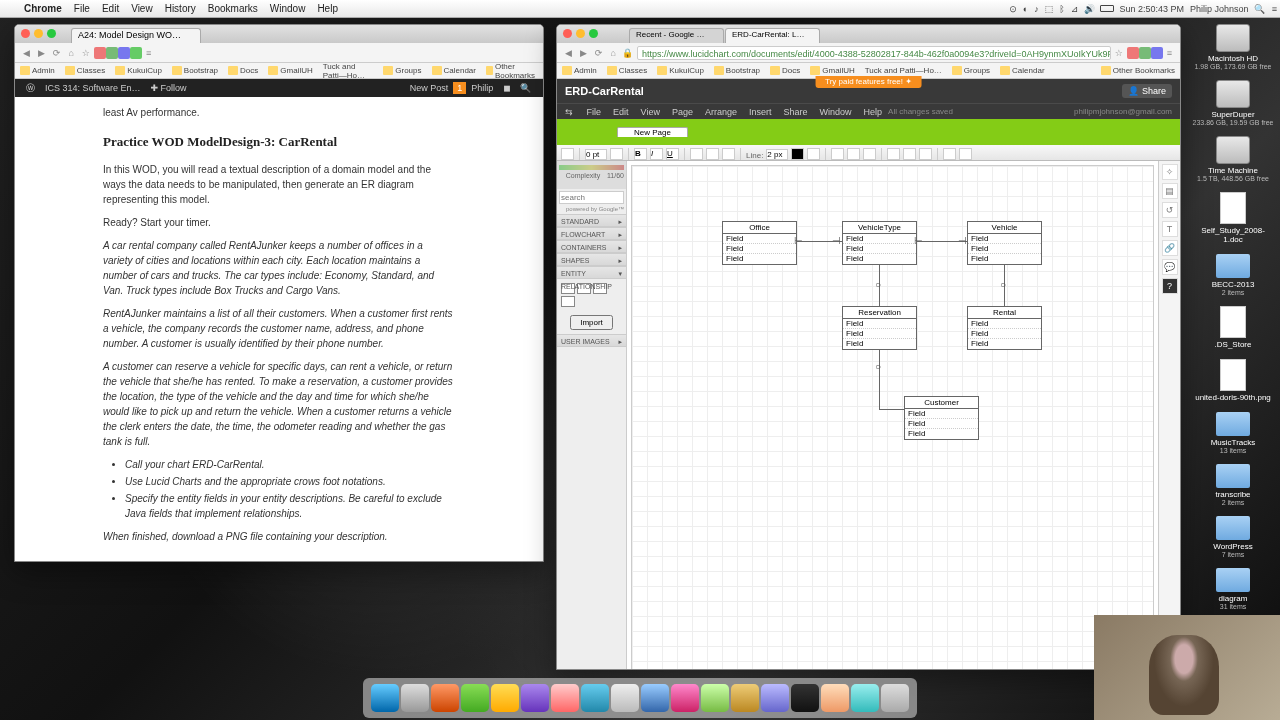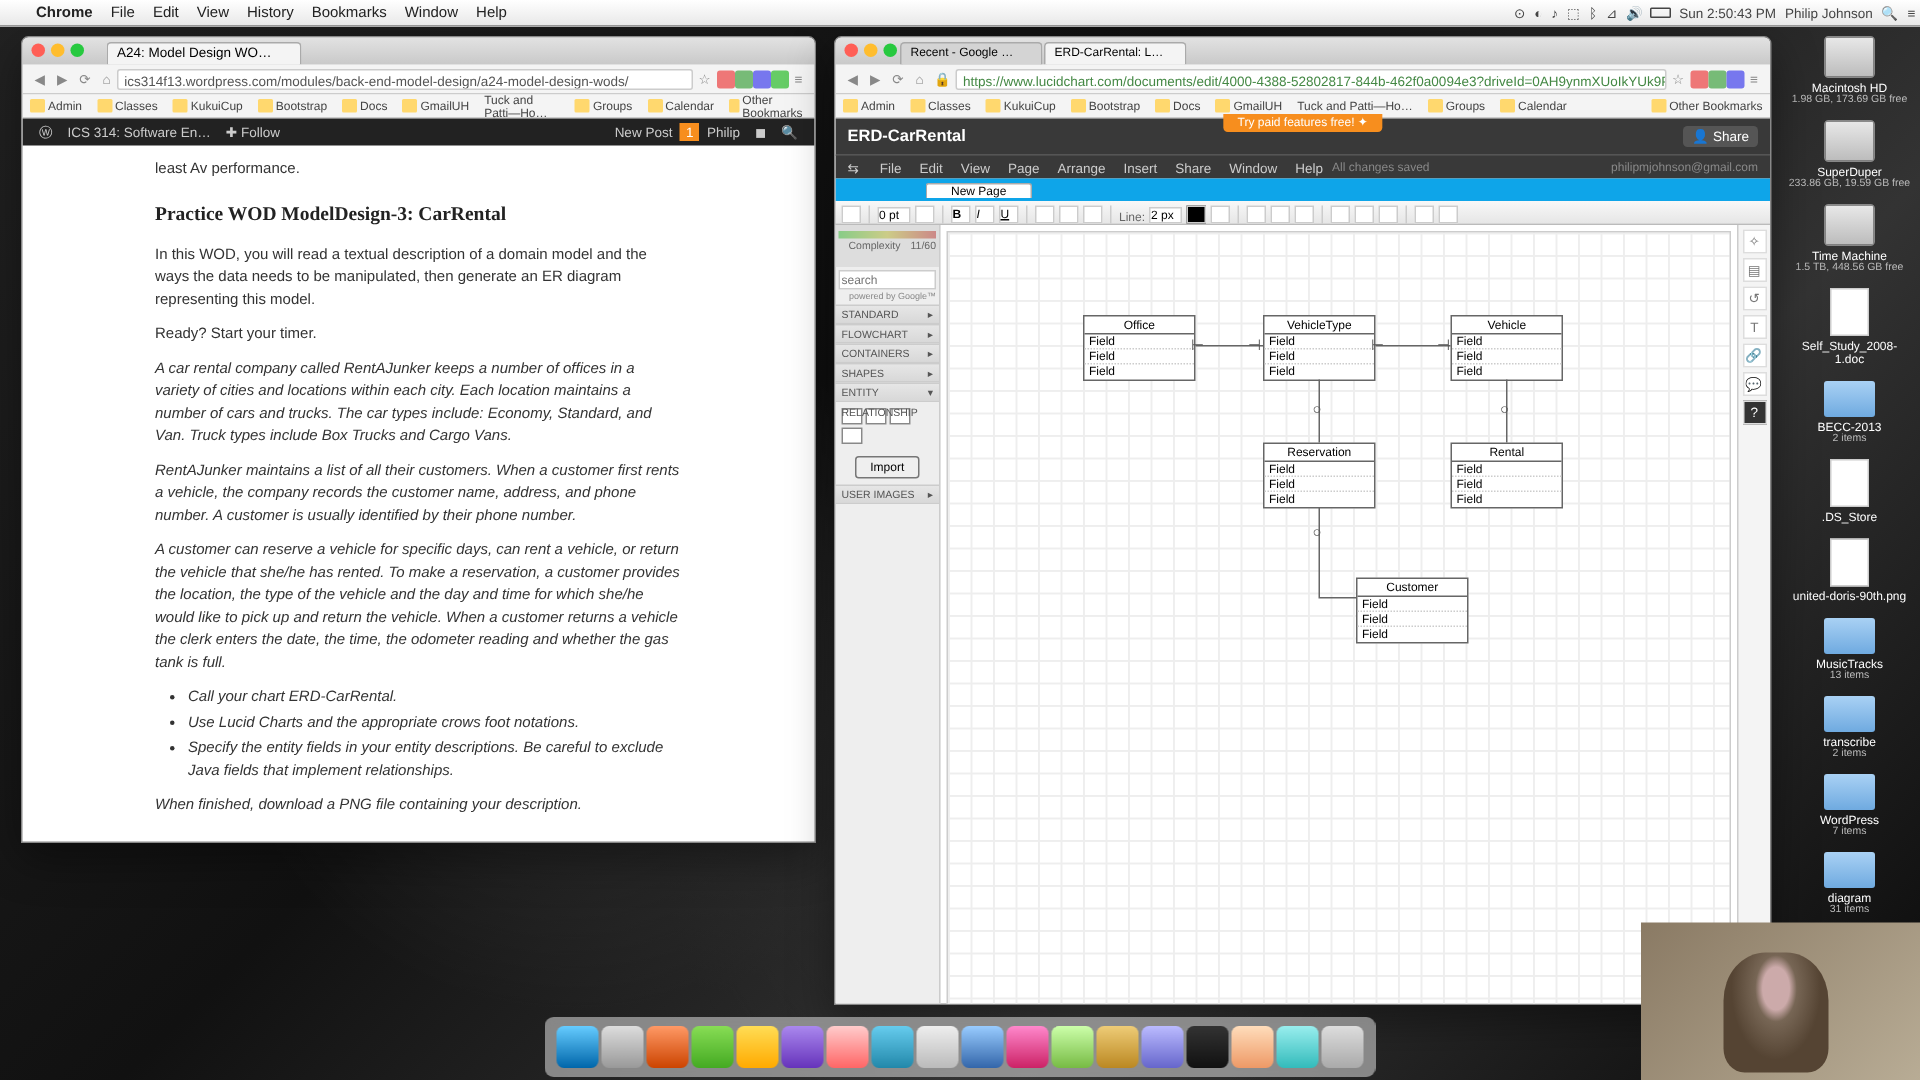--- a/index.html
+++ b/index.html
@@ -43,37 +43,37 @@
 .wpbar .sp{flex:1;}
 .content-l{height:466px;overflow:auto;padding:0 88px 12px;font-size:10px;color:#333;line-height:1.5;}
 .content-l h2{font-family:Georgia,serif;font-weight:bold;font-size:13px;margin:12px 0 10px;color:#222;}
 .content-l p{margin:8px 0;}
 .content-l em{font-style:italic;}
 .content-l ul{margin:6px 0 6px 22px;font-style:italic;}
 .content-l ul li{margin:2px 0;}
 
 
 .chrome-r{position:absolute;left:556px;top:24px;width:625px;height:646px;background:#fff;border:1px solid #888;border-radius:5px 5px 0 0;box-shadow:0 10px 30px rgba(0,0,0,.4);overflow:hidden;}
-.chrome-r .chrome-tabs{padding-left:43px;}
+.chrome-r .chrome-tabs{padding-left:72px;}
 .chrome-r .tab{font-size:8px;max-width:95px;margin-right:1px;}
 .chrome-r .tab.act{background:#f4f4f4;}
 .chrome-r .tab.in{background:#d4d4d4;}
 .chrome-r .addr .url{color:#484;}
 .lock{color:#1a9e1a;font-size:9px;padding:0 3px;}
 
 .lucid-hd{height:24px;background:#393939;color:#fff;display:flex;align-items:center;padding:0 8px;font-size:11px;position:relative;}
 .lucid-hd .title{font-weight:bold;}
 .lucid-hd .trial{position:absolute;left:50%;transform:translateX(-50%);top:-3px;background:#f78e1e;color:#fff;font-size:8px;padding:1px 10px 2px;border-radius:0 0 3px 3px;}
 .lucid-hd .share{margin-left:auto;background:#555;border-radius:3px;padding:2px 6px;font-size:9px;}
 .lucid-mn{height:16px;background:#393939;color:#ccc;display:flex;align-items:center;font-size:9px;padding:0 8px;border-top:1px solid #4a4a4a;}
 .lucid-mn .m{padding:0 6px;}
 .lucid-mn .sp{flex:1;}
 .lucid-mn .sv{color:#888;font-size:8px;padding-right:8px;}
 .lucid-mn .em{color:#888;font-size:8px;}
-.lucid-tab{height:15px;background:#0ea5e9;font-size:8px;display:flex;align-items:center;}
+.lucid-tab{height:26px;background:#84cc16;font-size:8px;display:flex;align-items:center;}
 .lucid-tab .pt{background:#fff;border:1px solid #aaa;border-bottom:none;padding:0 16px;margin-left:60px;border-radius:2px 2px 0 0;}
 .lucid-tb{height:16px;background:linear-gradient(#f8f8f8,#e6e6e6);border-bottom:1px solid #bbb;display:flex;align-items:flex-end;padding:0 4px;font-size:8px;gap:3px;}
 .lucid-tb .tbi{width:13px;height:12px;border:1px solid #ccc;background:#fff;}
 .lucid-tb .sep{width:1px;height:12px;background:#ccc;margin:0 2px;}
 .lucid-tb .lbl{color:#666;}
 .lucid-tb input{width:22px;height:11px;font-size:8px;border:1px solid #ccc;}
 .lucid-body{display:flex;height:545px;}
 .lucid-sb{width:70px;background:#eee;border-right:1px solid #ccc;font-size:8px;}
 .lucid-sb .cpx{height:28px;background:#ddd;padding:2px;text-align:center;color:#666;font-size:7px;}
 .lucid-sb .cpx .bar{height:5px;background:linear-gradient(90deg,#8c8,#cc8,#c88);margin:2px 0;}
@@ -201,21 +201,20 @@
         <span class="y-"></span>
         <span class="g-"></span>
       </div>
     <div class="tab">A24: Model Design WOD…</div>
   </div>
   <div class="addr">
     <span class="nav">◀</span>
     <span class="nav">▶</span>
     <span class="nav">⟳</span>
     <span class="nav">⌂</span>
-    <div class="url">ics314f13.wordpress.com/modules/back-end-model-design/a24-model-design-wods/</div>
     <span class="nav">☆</span>
     <span class="ext" style="background:#e77"></span>
     <span class="ext" style="background:#7b7"></span>
     <span class="ext" style="background:#77e"></span>
     <span class="ext" style="background:#6c6"></span>
     <span class="nav">≡</span>
   </div>
   <div class="bm">
     <div class="b">
         <span class="fi"></span>

